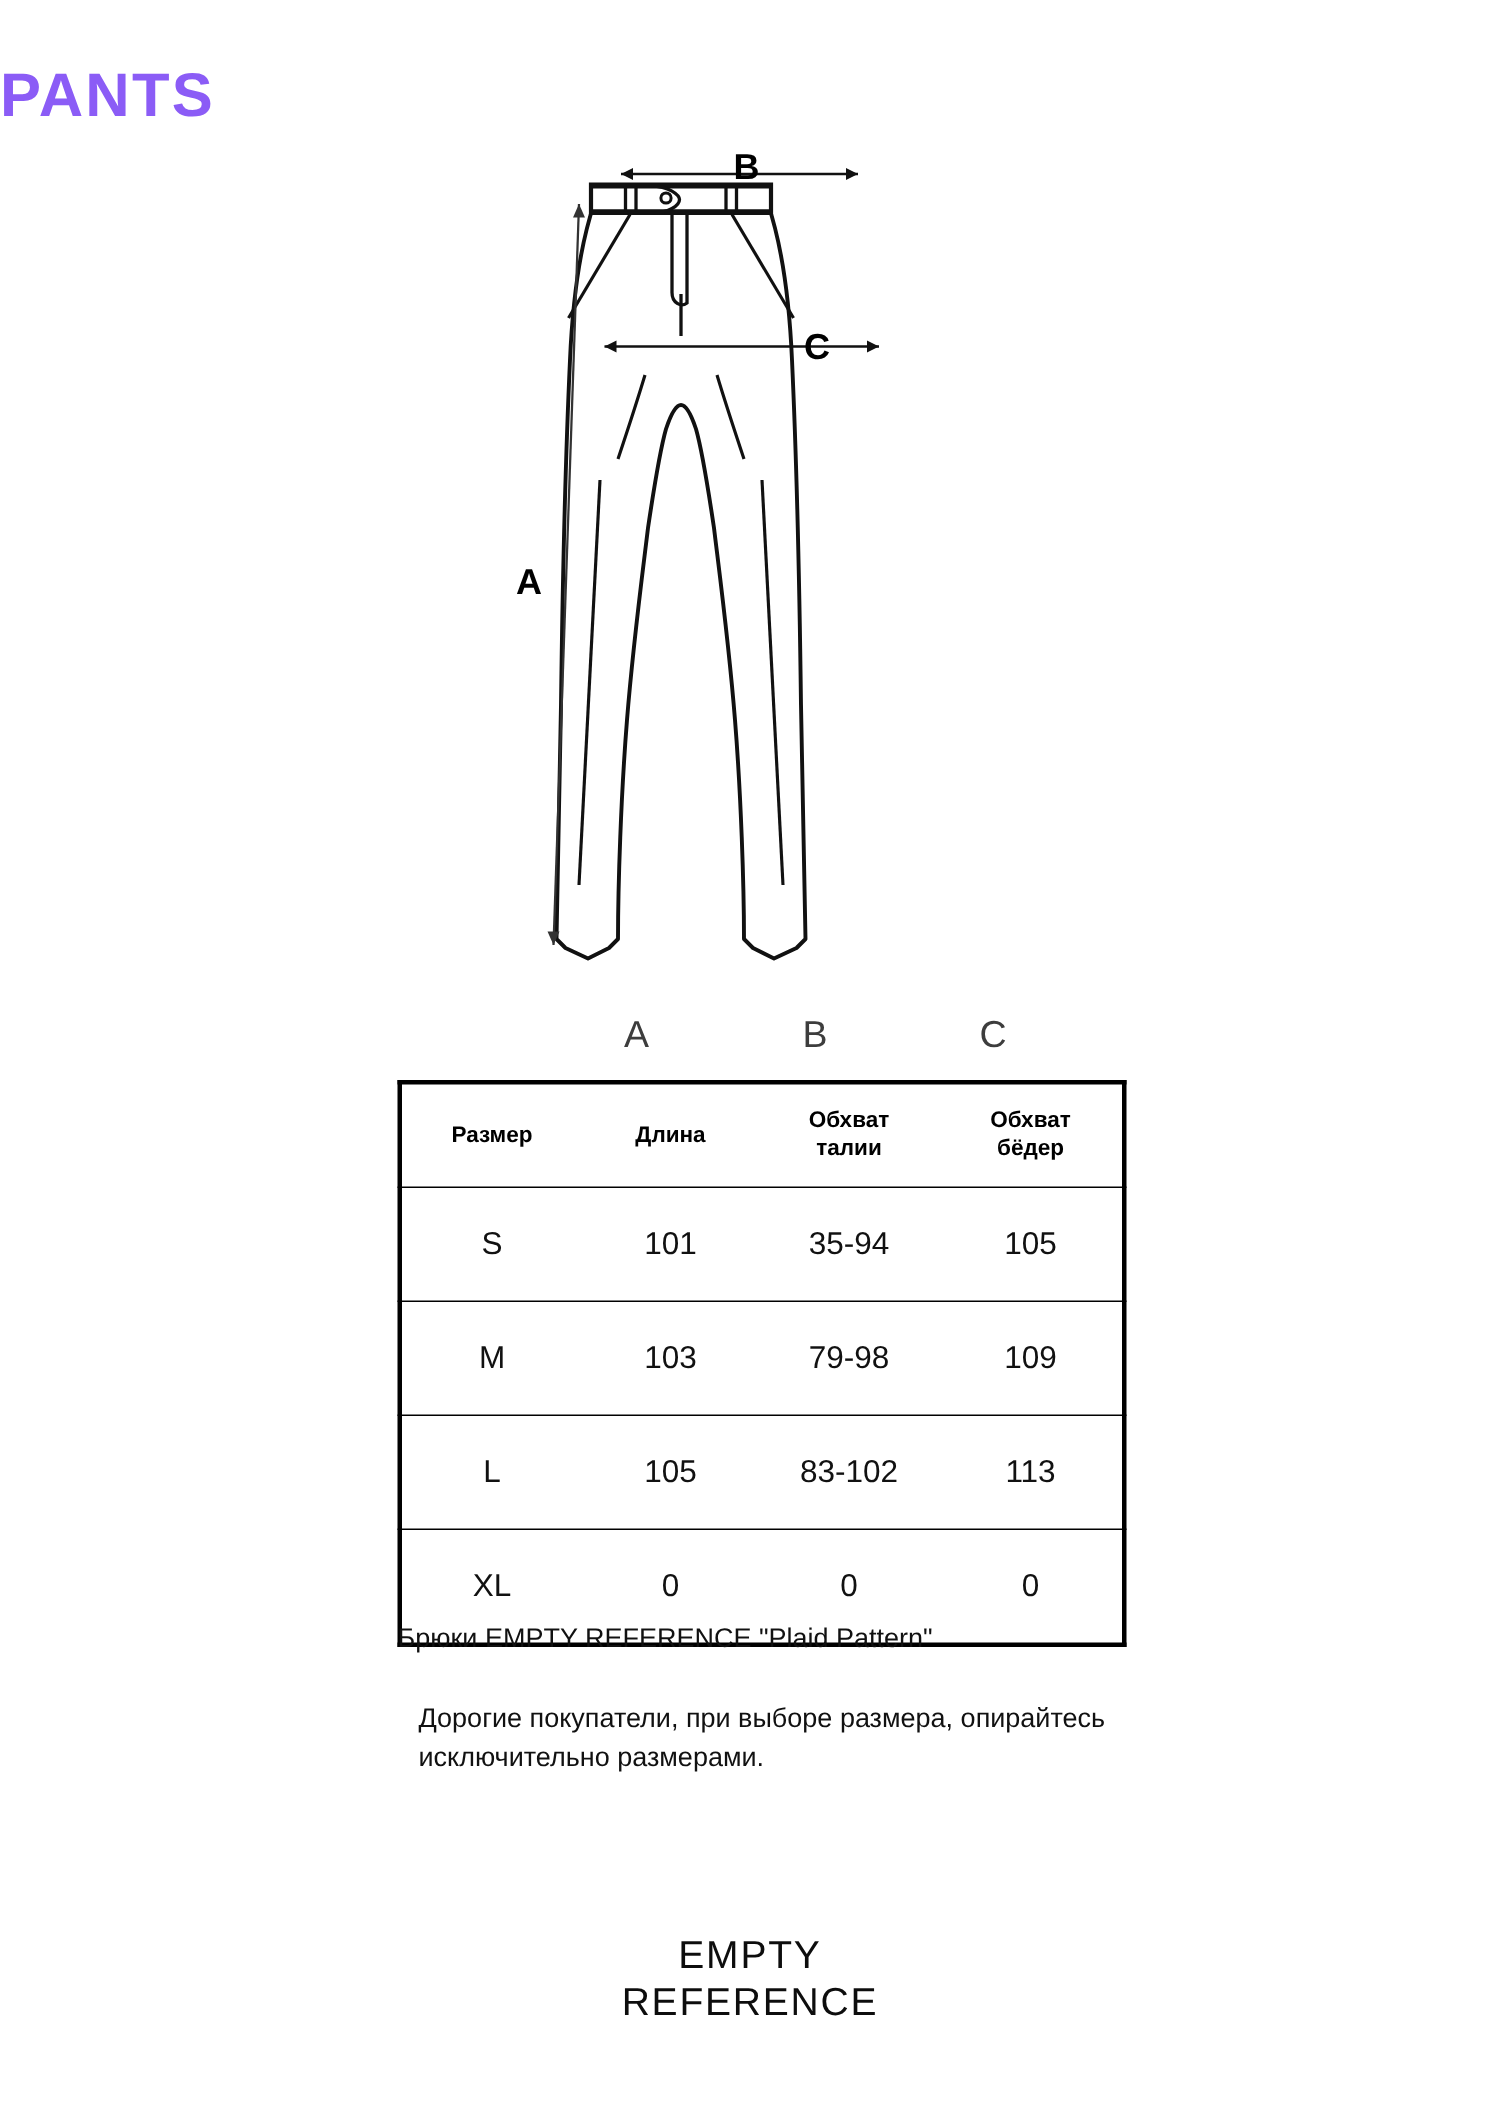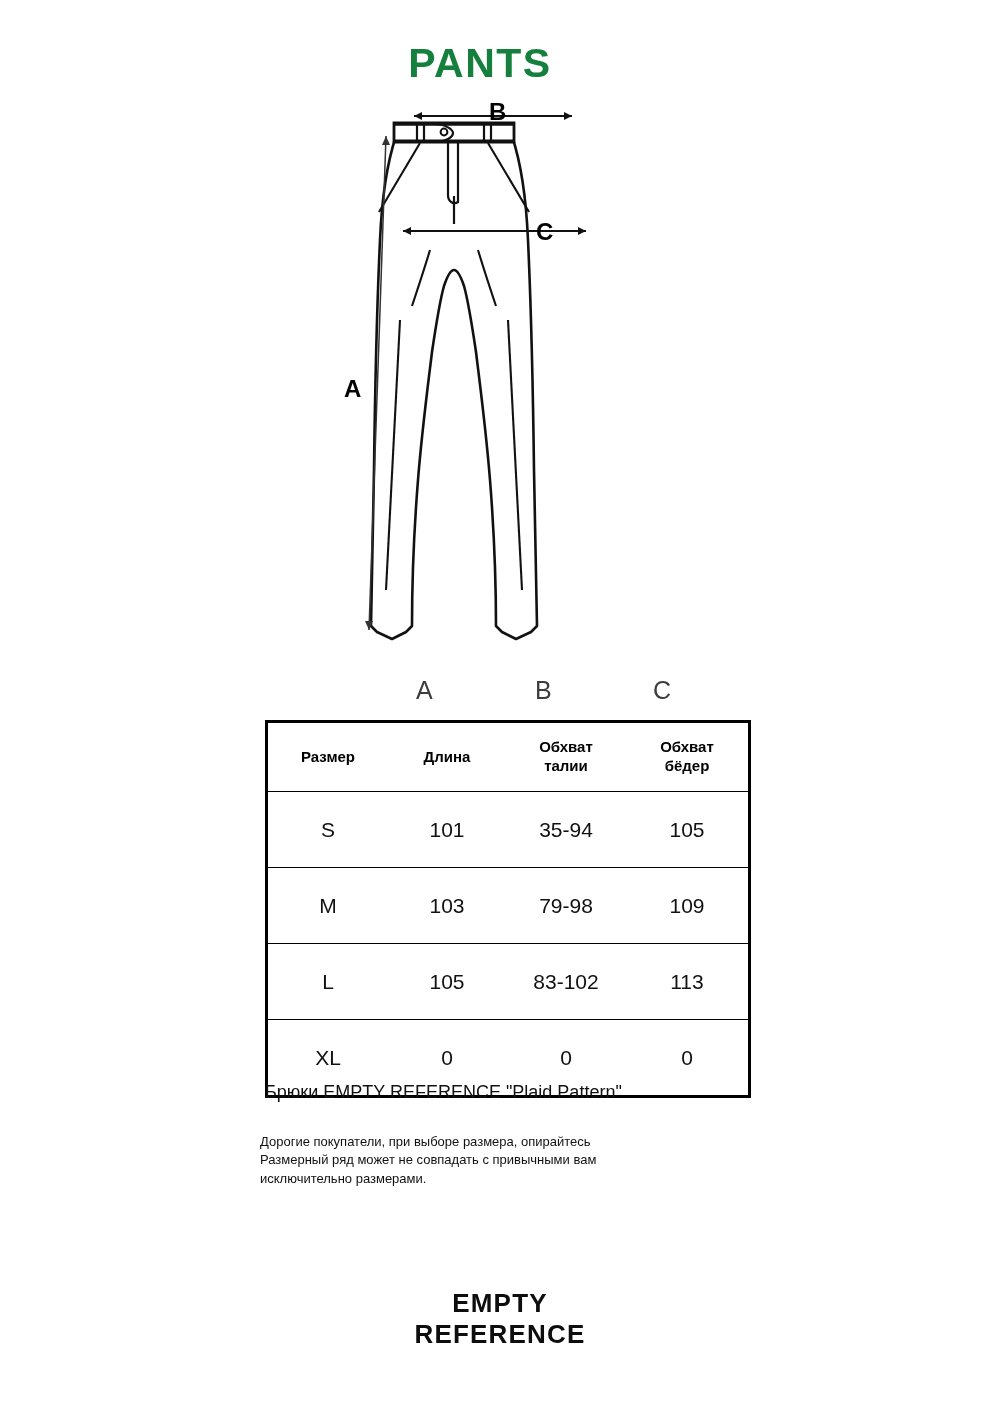--- a/index.html
+++ b/index.html
@@ -15,25 +15,24 @@
     color: #000000;
     overflow: hidden;
   }
 
   
   .page-title {
     position: absolute;
     top: 40px;
     left: 0;
     width: 960px;
-    text-align: center;
     font-size: 41px;
     font-weight: bold;
     letter-spacing: 1.5px;
-    color: #15803d;
+    color: #8b5cf6;
   }
 
   
   .illustration {
     position: absolute;
     top: 90px;
     left: 320px;
     width: 320px;
     height: 580px;
   }
@@ -109,38 +108,38 @@
   .product-line {
     position: absolute;
     left: 265px;
     top: 1082px;
     font-size: 18px;
     color: #111111;
     white-space: nowrap;
   }
   .notice {
     position: absolute;
-    left: 260px;
+    left: 279px;
     top: 1133px;
     width: 520px;
-    font-size: 13px;
+    font-size: 18px;
     line-height: 1.42;
     color: #111111;
   }
   .notice p { margin: 0; }
 
   
   .brand {
     position: absolute;
     left: 0;
     top: 1288px;
     width: 1000px;
     text-align: center;
     font-size: 26px;
-    font-weight: bold;
+    font-weight: normal;
     letter-spacing: 1.2px;
     line-height: 1.18;
     color: #0d0d0d;
   }
   .brand div { display: block; }
 </style>
 </head>
 <body>
 
 <div class="page-title">PANTS</div>
@@ -284,20 +283,19 @@
       <td>0</td>
       <td>0</td>
     </tr>
   </tbody>
 </table>
 
 <div class="product-line">Брюки EMPTY REFERENCE "Plaid Pattern"</div>
 
 <div class="notice">
   <p>Дорогие покупатели, при выборе размера, опирайтесь</p>
-  <p>Размерный ряд может не совпадать с привычными вам</p>
   <p>исключительно размерами.</p>
 </div>
 
 <div class="brand">
   <div>EMPTY</div>
   <div>REFERENCE</div>
 </div>
 
 </body></html>

